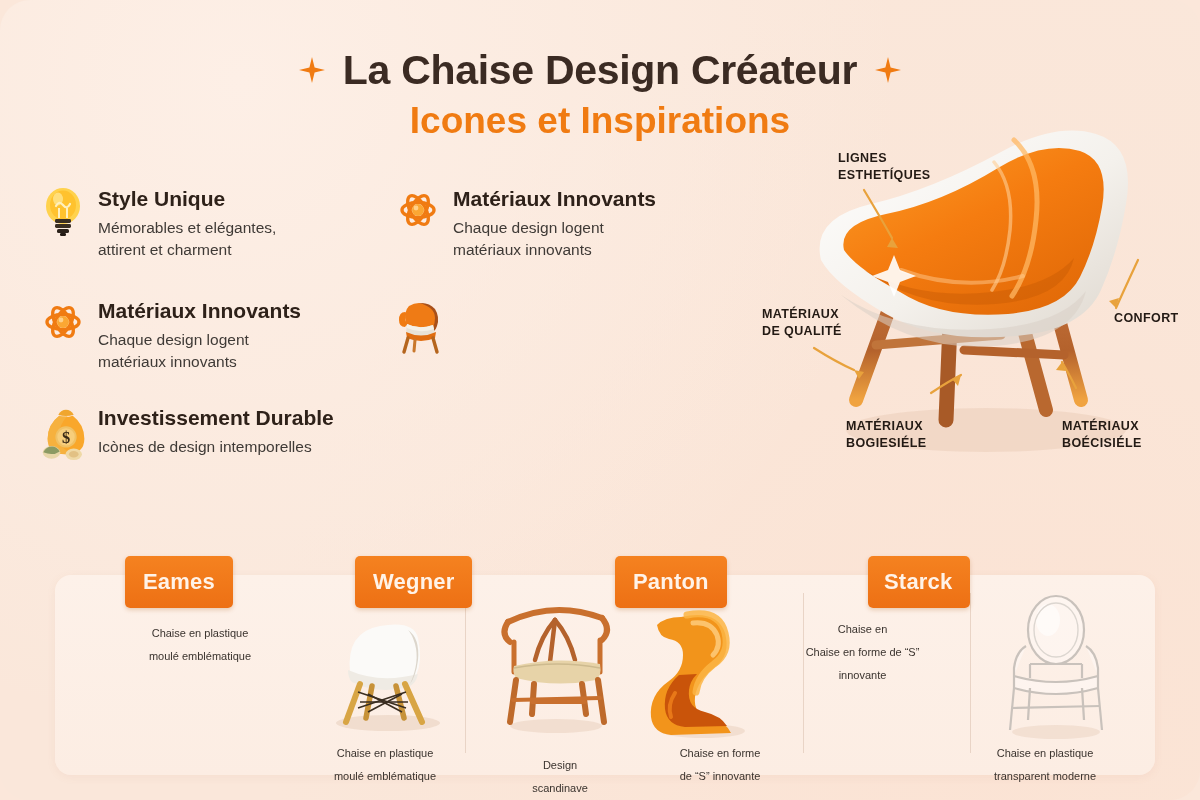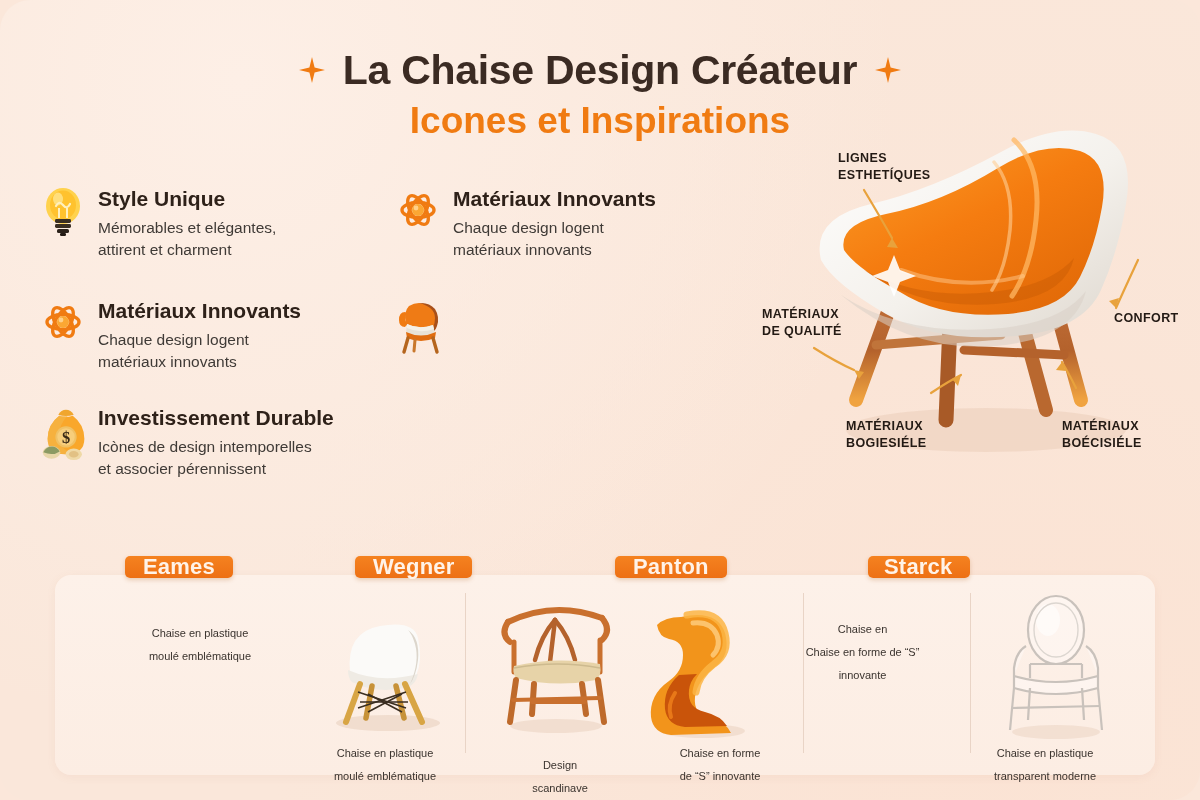--- a/index.html
+++ b/index.html
@@ -63,21 +63,21 @@
   
   .panel{
     position:absolute; left:55px; top:575px; width:1100px; height:200px;
     background:linear-gradient(180deg,#FDF1E9 0%, #FCEDE3 100%);
     border-radius:16px;
     box-shadow:0 2px 10px rgba(180,120,80,0.07);
   }
   .vdiv{ position:absolute; top:18px; width:1px; height:160px; background:#E9D4C6; }
 
   .badge{
-    position:absolute; height:22px; padding:0 18px;
+    position:absolute; height:52px; padding:0 18px;
     background:linear-gradient(180deg,#F58220 0%, #ED7014 100%);
     border-radius:5px;
     color:#FFF3E8; font-size:22px; font-weight:bold;
     display:flex; align-items:center; justify-content:center;
     line-height:36px; letter-spacing:0.2px;
     box-shadow:0 2px 4px rgba(170,90,20,0.25);
   }
 
   .capt{
     position:absolute; font-size:11px; color:#3A332E; line-height:23px; text-align:center;
@@ -161,21 +161,20 @@
         <text x="26" y="39.5" font-family="Liberation Serif, serif" font-size="17" font-weight="bold" fill="#3A2A16" text-anchor="middle">$</text>
         <ellipse cx="11" cy="49" rx="9" ry="6.5" fill="#E7D6A8"></ellipse>
         <path d="M2.5 49 q3 -6 9 -6 q5 0 8 5 q-7 5 -17 1Z" fill="#8B9A63"></path>
         <ellipse cx="34" cy="51" rx="8.5" ry="6" fill="#EFD9A6"></ellipse>
         <ellipse cx="34" cy="51" rx="5" ry="3.4" fill="#E2C184"></ellipse>
       </svg>
     </div>
     <div class="txt">
       <h3>Investissement Durable</h3>
       <p>Icònes de design intemporelles</p>
-      <p>et associer pérennissent</p>
     </div>
   </div>
 
   <div class="feat col2 g1">
     <div class="ico">
       <svg viewBox="0 0 46 50" width="46" height="50">
         <g fill="none" stroke="#F07B12" stroke-width="3.4" stroke-linecap="round">
           <ellipse cx="23" cy="24" rx="16" ry="7.5"></ellipse>
           <ellipse cx="23" cy="24" rx="16" ry="7.5" transform="rotate(60 23 24)"></ellipse>
           <ellipse cx="23" cy="24" rx="16" ry="7.5" transform="rotate(120 23 24)"></ellipse>

